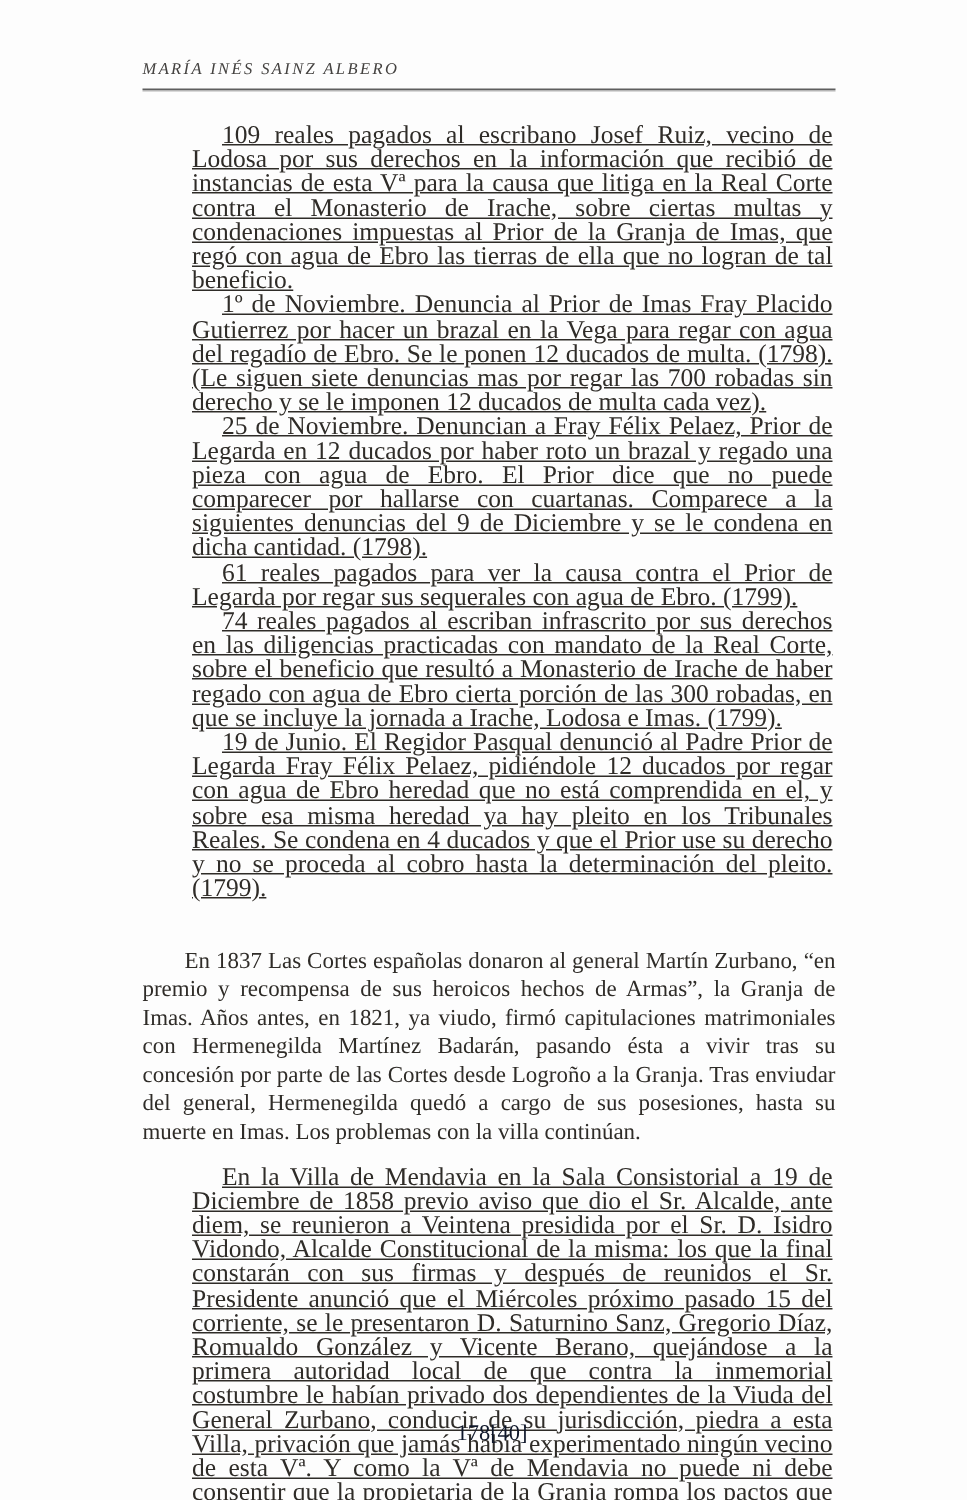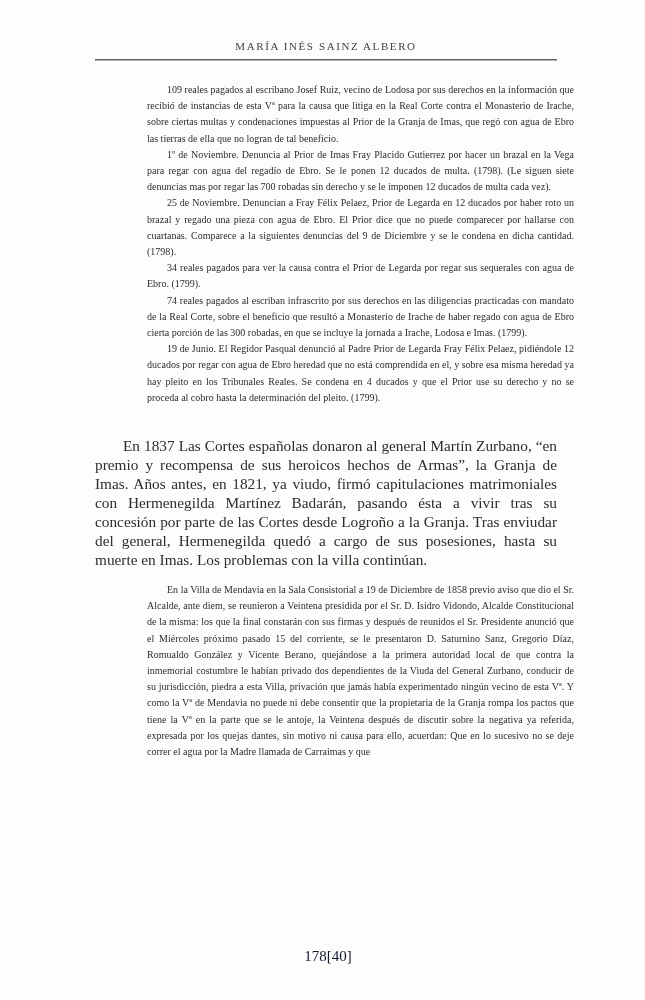--- a/index.html
+++ b/index.html
@@ -16,39 +16,41 @@
     color: #2f2c28;
     overflow: hidden;
   }
   .column {
     position: absolute;
     left: 95px;
     top: 40px;
     width: 462px;
   }
   .running-head {
-    text-align: center;
+    text-align: left;
     font-size: 11px;
     letter-spacing: 1.6px;
     color: #444240;
     padding-bottom: 7px;
+    font-style: italic;
   }
   .head-rule {
     height: 0;
     border-top: 1px solid #5e5e5e;
     border-bottom: 1px solid #b5b5b5;
     margin-bottom: 21px;
   }
   .quote-block {
-    margin-left: 52px;
+    margin-left: 33px;
     width: 427px;
-    font-size: 10px;
+    font-size: 17px;
     line-height: 16.2px;
     text-align: justify;
     hyphens: auto;
+    text-decoration: underline;
     -webkit-hyphens: auto;
   }
   .quote-block p {
     margin: 0;
     text-indent: 20px;
   }
   .body-paragraph {
     margin: 30px 0 0 0;
     width: 462px;
     font-size: 15.3px;
@@ -79,21 +81,21 @@
   <div class="column">
 
     <div class="running-head">MARÍA INÉS SAINZ ALBERO</div>
 
     <div class="head-rule"></div>
 
     <div class="quote-block">
       <p>109 reales pagados al escribano Josef Ruiz, vecino de Lodosa por sus derechos en la información que recibió de instancias de esta Vª para la causa que litiga en la Real Corte contra el Monasterio de Irache, sobre ciertas multas y condenaciones impuestas al Prior de la Granja de Imas, que regó con agua de Ebro las tierras de ella que no logran de tal beneficio.</p>
       <p>1º de Noviembre. Denuncia al Prior de Imas Fray Placido Gutierrez por hacer un brazal en la Vega para regar con agua del regadío de Ebro. Se le ponen 12 ducados de multa. (1798). (Le siguen siete denuncias mas por regar las 700 robadas sin derecho y se le imponen 12 ducados de multa cada vez).</p>
       <p>25 de Noviembre. Denuncian a Fray Félix Pelaez, Prior de Legarda en 12 ducados por haber roto un brazal y regado una pieza con agua de Ebro. El Prior dice que no puede comparecer por hallarse con cuartanas. Comparece a la siguientes denuncias del 9 de Diciembre y se le condena en dicha cantidad. (1798).</p>
-      <p>34 reales pagados para ver la causa contra el Prior de Legarda por regar sus sequerales con agua de Ebro. (1799).</p>
+      <p>61 reales pagados para ver la causa contra el Prior de Legarda por regar sus sequerales con agua de Ebro. (1799).</p>
       <p>74 reales pagados al escriban infrascrito por sus derechos en las diligencias practicadas con mandato de la Real Corte, sobre el beneficio que resultó a Monasterio de Irache de haber regado con agua de Ebro cierta porción de las 300 robadas, en que se incluye la jornada a Irache, Lodosa e Imas. (1799).</p>
       <p>19 de Junio. El Regidor Pasqual denunció al Padre Prior de Legarda Fray Félix Pelaez, pidiéndole 12 ducados por regar con agua de Ebro heredad que no está comprendida en el, y sobre esa misma heredad ya hay pleito en los Tribunales Reales. Se condena en 4 ducados y que el Prior use su derecho y no se proceda al cobro hasta la determinación del pleito. (1799).</p>
     </div>
 
     <p class="body-paragraph">En 1837 Las Cortes españolas donaron al general Martín Zurbano, “en premio y recompensa de sus heroicos hechos de Armas”, la Granja de Imas. Años antes, en 1821, ya viudo, firmó capitulaciones matrimoniales con Hermenegilda Martínez Badarán, pasando ésta a vivir tras su concesión por parte de las Cortes desde Logroño a la Granja. Tras enviudar del general, Hermenegilda quedó a cargo de sus posesiones, hasta su muerte en Imas. Los problemas con la villa continúan.</p>
 
     <div class="quote-block second">
       <p>En la Villa de Mendavia en la Sala Consistorial a 19 de Diciembre de 1858 previo aviso que dio el Sr. Alcalde, ante diem, se reunieron a Veintena presidida por el Sr. D. Isidro Vidondo, Alcalde Constitucional de la misma: los que la final constarán con sus firmas y después de reunidos el Sr. Presidente anunció que el Miércoles próximo pasado 15 del corriente, se le presentaron D. Saturnino Sanz, Gregorio Díaz, Romualdo González y Vicente Berano, quejándose a la primera autoridad local de que contra la inmemorial costumbre le habían privado dos dependientes de la Viuda del General Zurbano, conducir de su jurisdicción, piedra a esta Villa, privación que jamás había experimentado ningún vecino de esta Vª. Y como la Vª de Mendavia no puede ni debe consentir que la propietaria de la Granja rompa los pactos que tiene la Vª en la parte que se le antoje, la Veintena después de discutir sobre la negativa ya referida, expresada por los quejas dantes, sin motivo ni causa para ello, acuerdan: Que en lo sucesivo no se deje correr el agua por la Madre llamada de Carraimas y que</p>
     </div>
 

